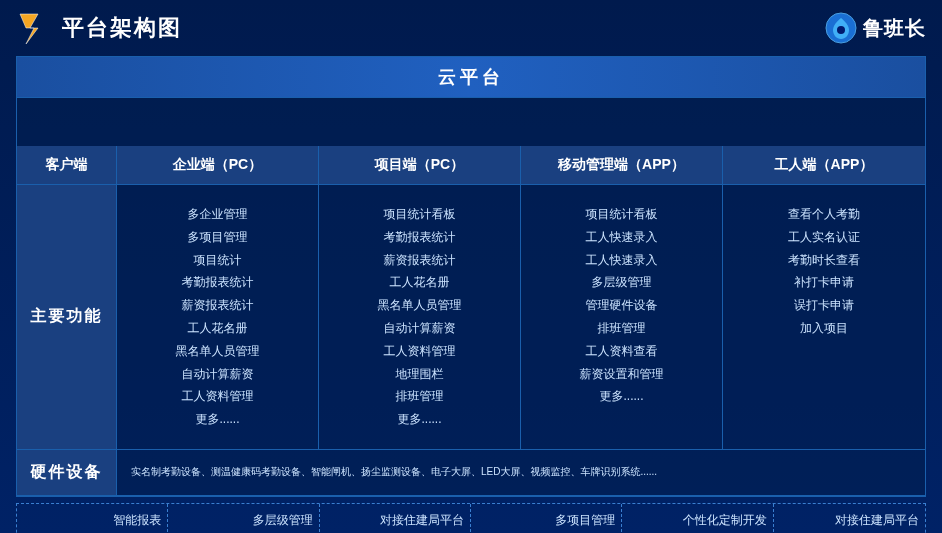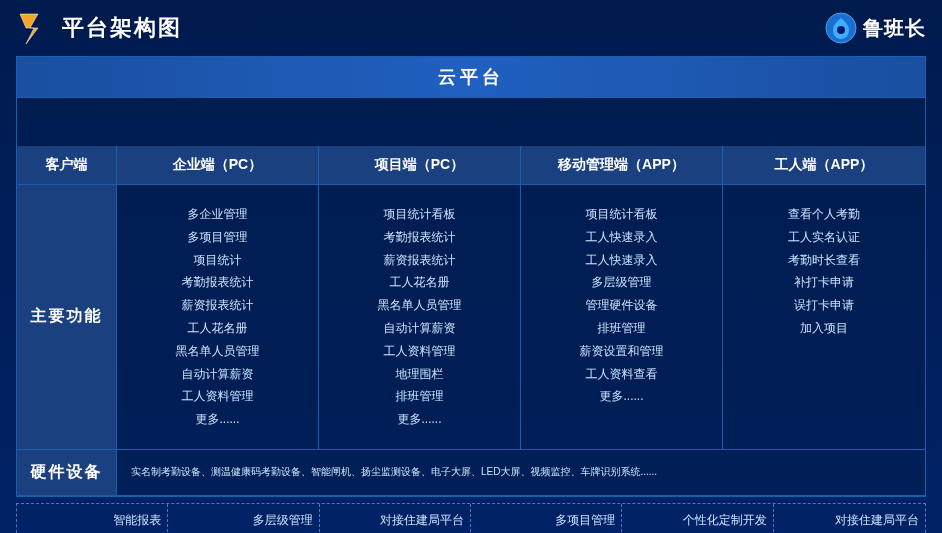--- a/index.html
+++ b/index.html
@@ -227,22 +227,22 @@
           <span class="cell-item">更多......</span>
         </div>
 
       <div class="cell" id="mobile-cell">
           <span class="cell-item">项目统计看板</span>
           <span class="cell-item">工人快速录入</span>
           <span class="cell-item">工人快速录入</span>
           <span class="cell-item">多层级管理</span>
           <span class="cell-item">管理硬件设备</span>
           <span class="cell-item">排班管理</span>
+          <span class="cell-item">工人资料查看</span>
           <span class="cell-item">薪资设置和管理</span>
-          <span class="cell-item">工人资料查看</span>
           <span class="cell-item">更多......</span>
         </div>
 
       <div class="cell" id="worker-cell">
           <span class="cell-item">查看个人考勤</span>
           <span class="cell-item">工人实名认证</span>
           <span class="cell-item">考勤时长查看</span>
           <span class="cell-item">补打卡申请</span>
           <span class="cell-item">误打卡申请</span>
           <span class="cell-item">加入项目</span>

